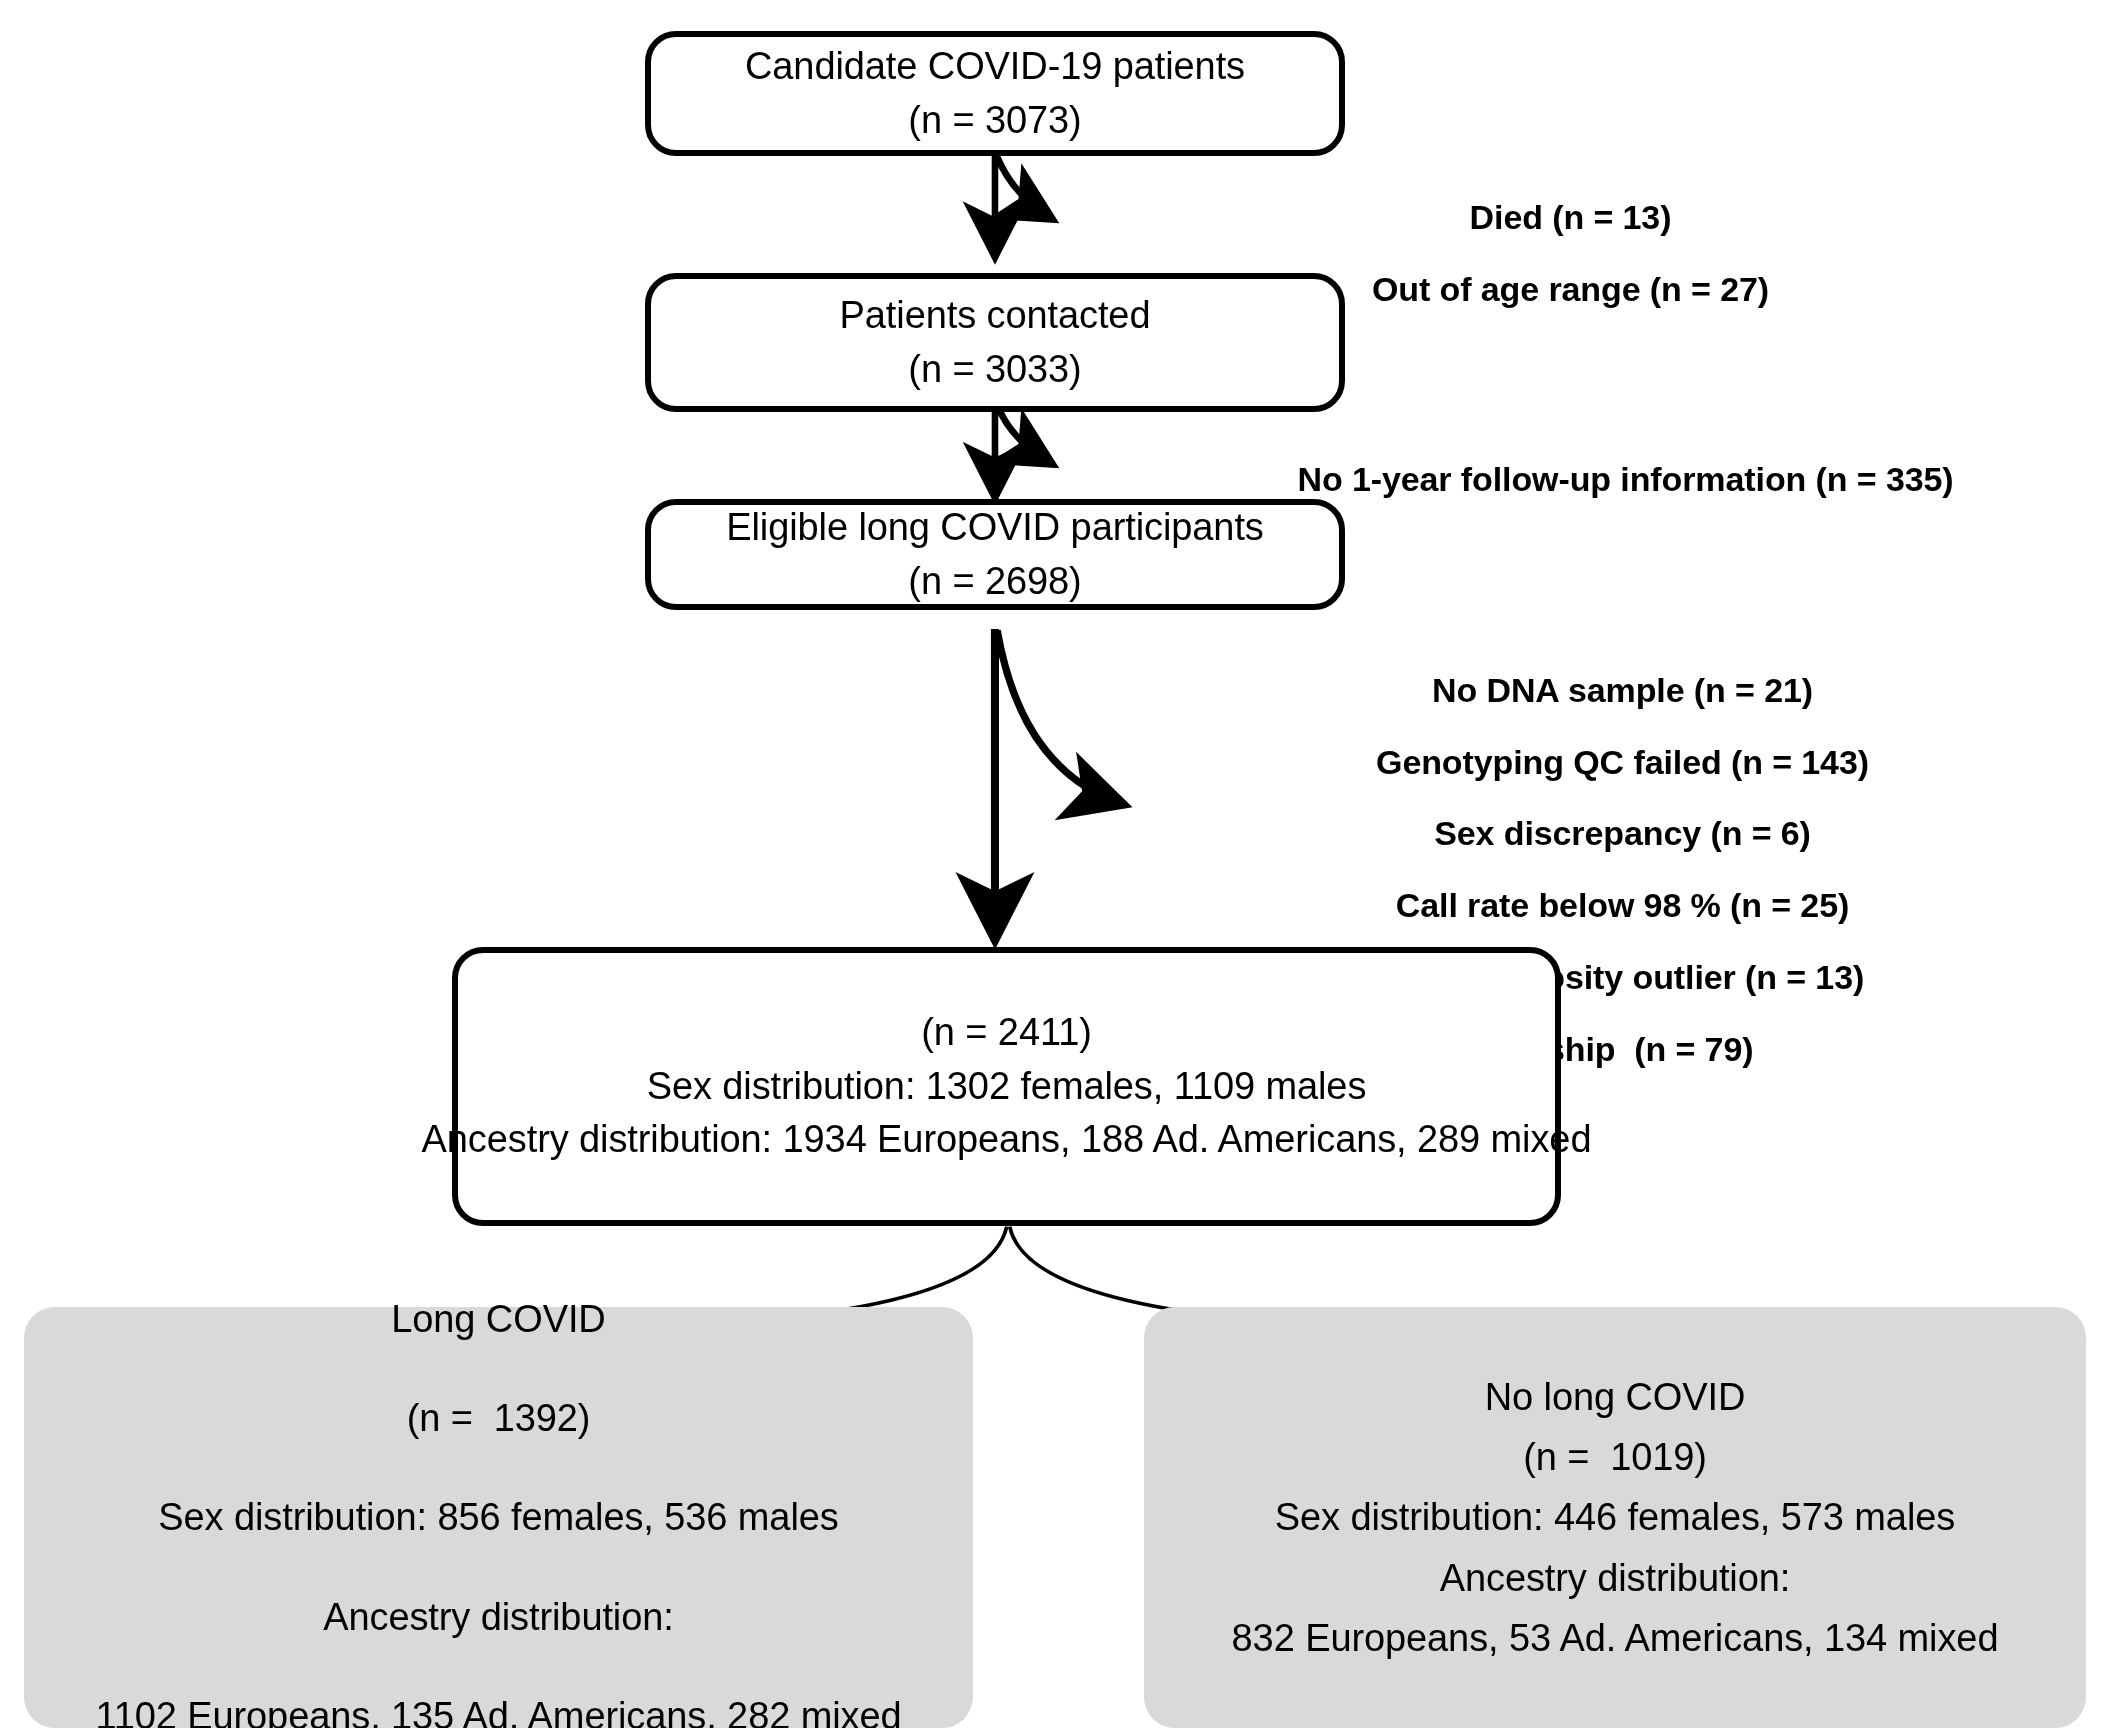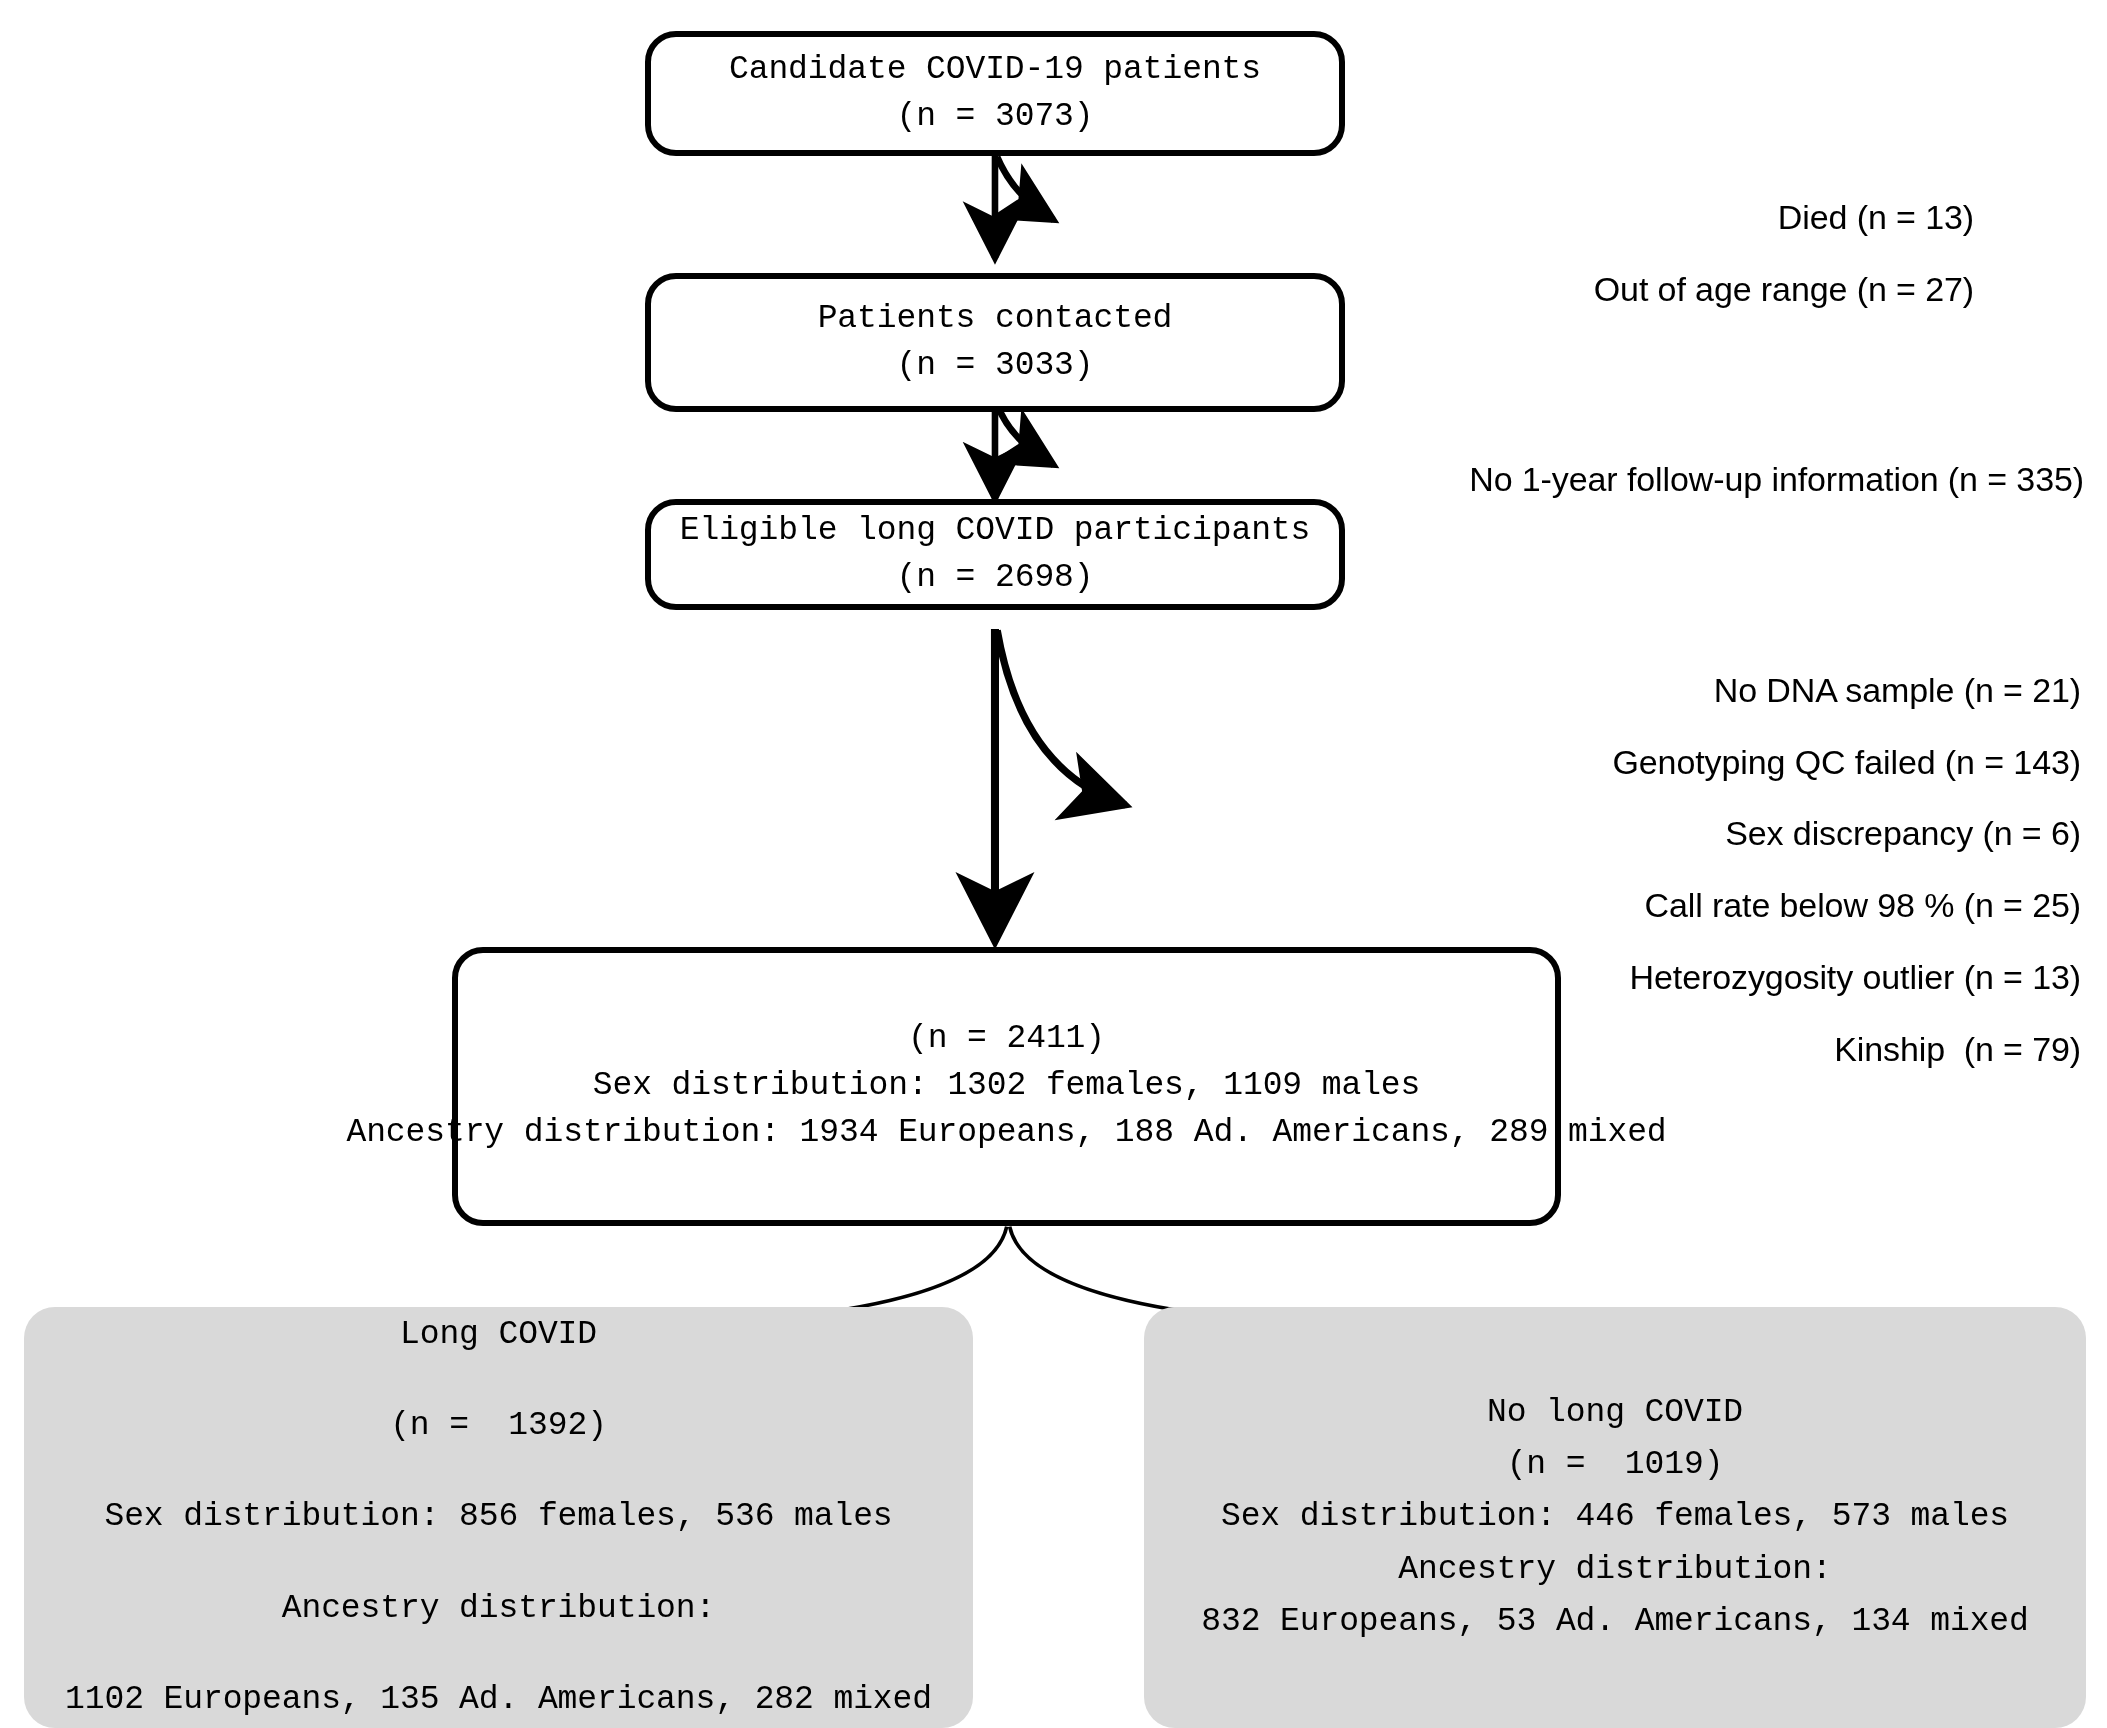--- a/index.html
+++ b/index.html
@@ -43,31 +43,31 @@
   }
   .node-filled {
     background: #d9d9d9;
     border: none;
     border-radius: 31px;
   }
   .node .line {
     display: block;
     white-space: pre;
     line-height: 1.42;
-    font-size: 33px;
+    font-size: 38px;
     letter-spacing: -0.1px;
-    font-family: Liberation Mono, monospace;
   }
   .node-filled .line {
     line-height: 1.58;
   }
   .sidenote {
     position: absolute;
-    text-align: right;
+    text-align: center;
     white-space: pre;
+    font-weight: bold;
   }
   .sidenote .line {
     display: block;
     white-space: pre;
     font-size: 34px;
     line-height: 1.345;
     letter-spacing: -0.1px;
   }
 </style>
 </head>

